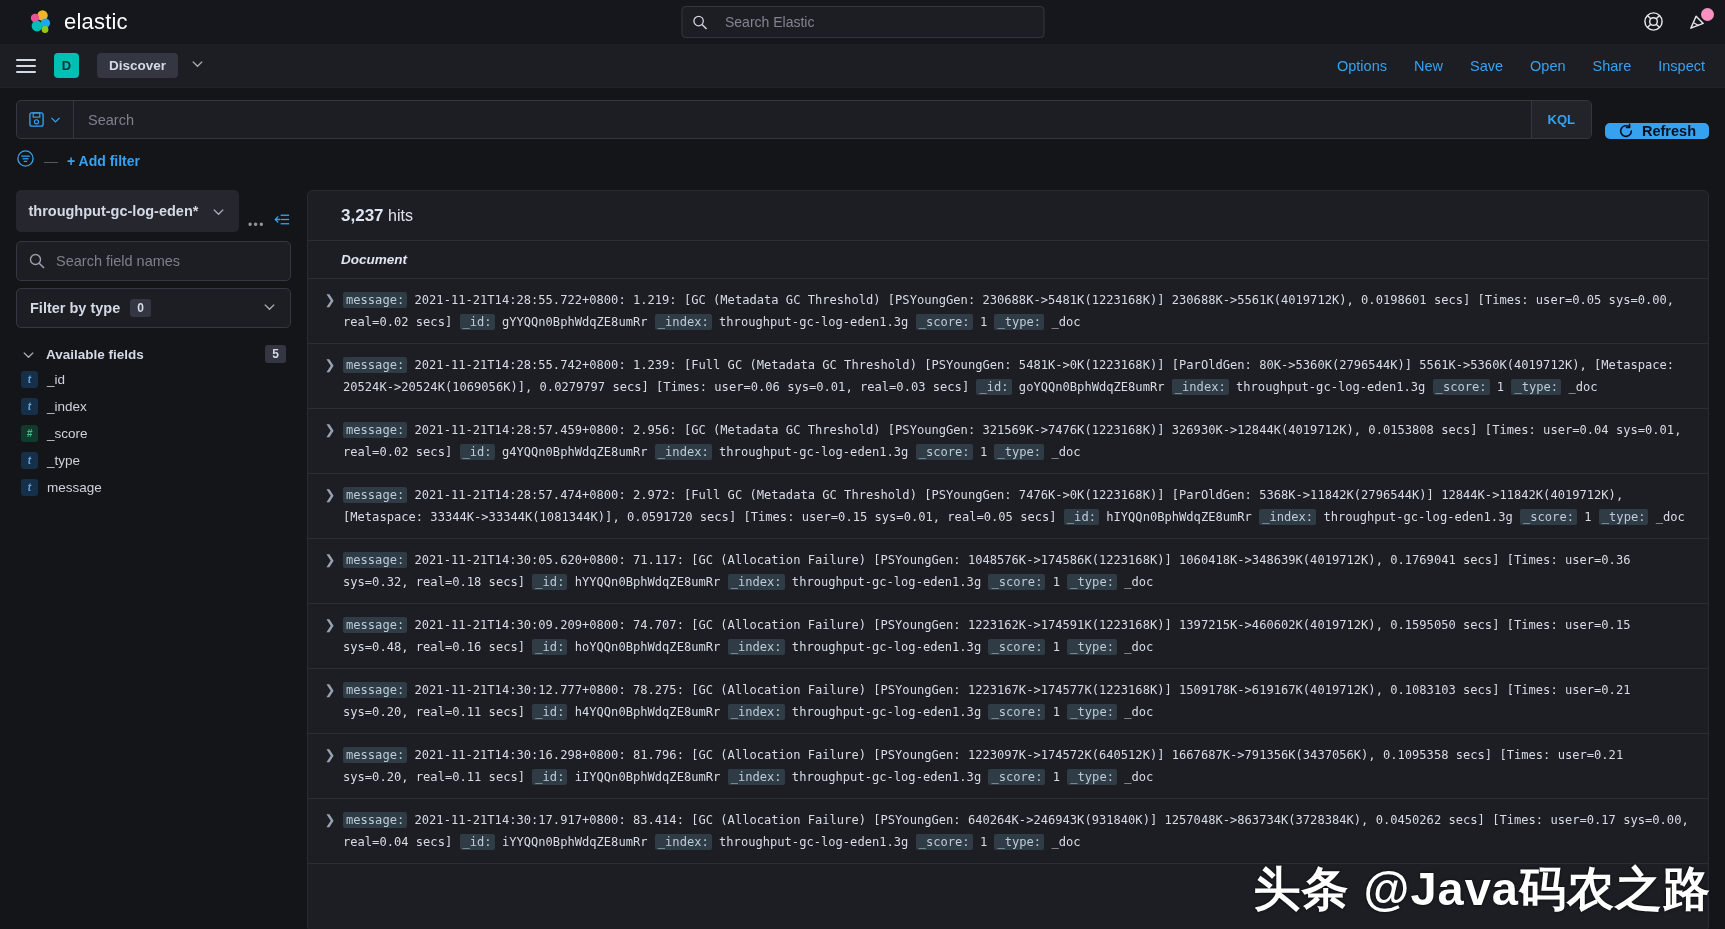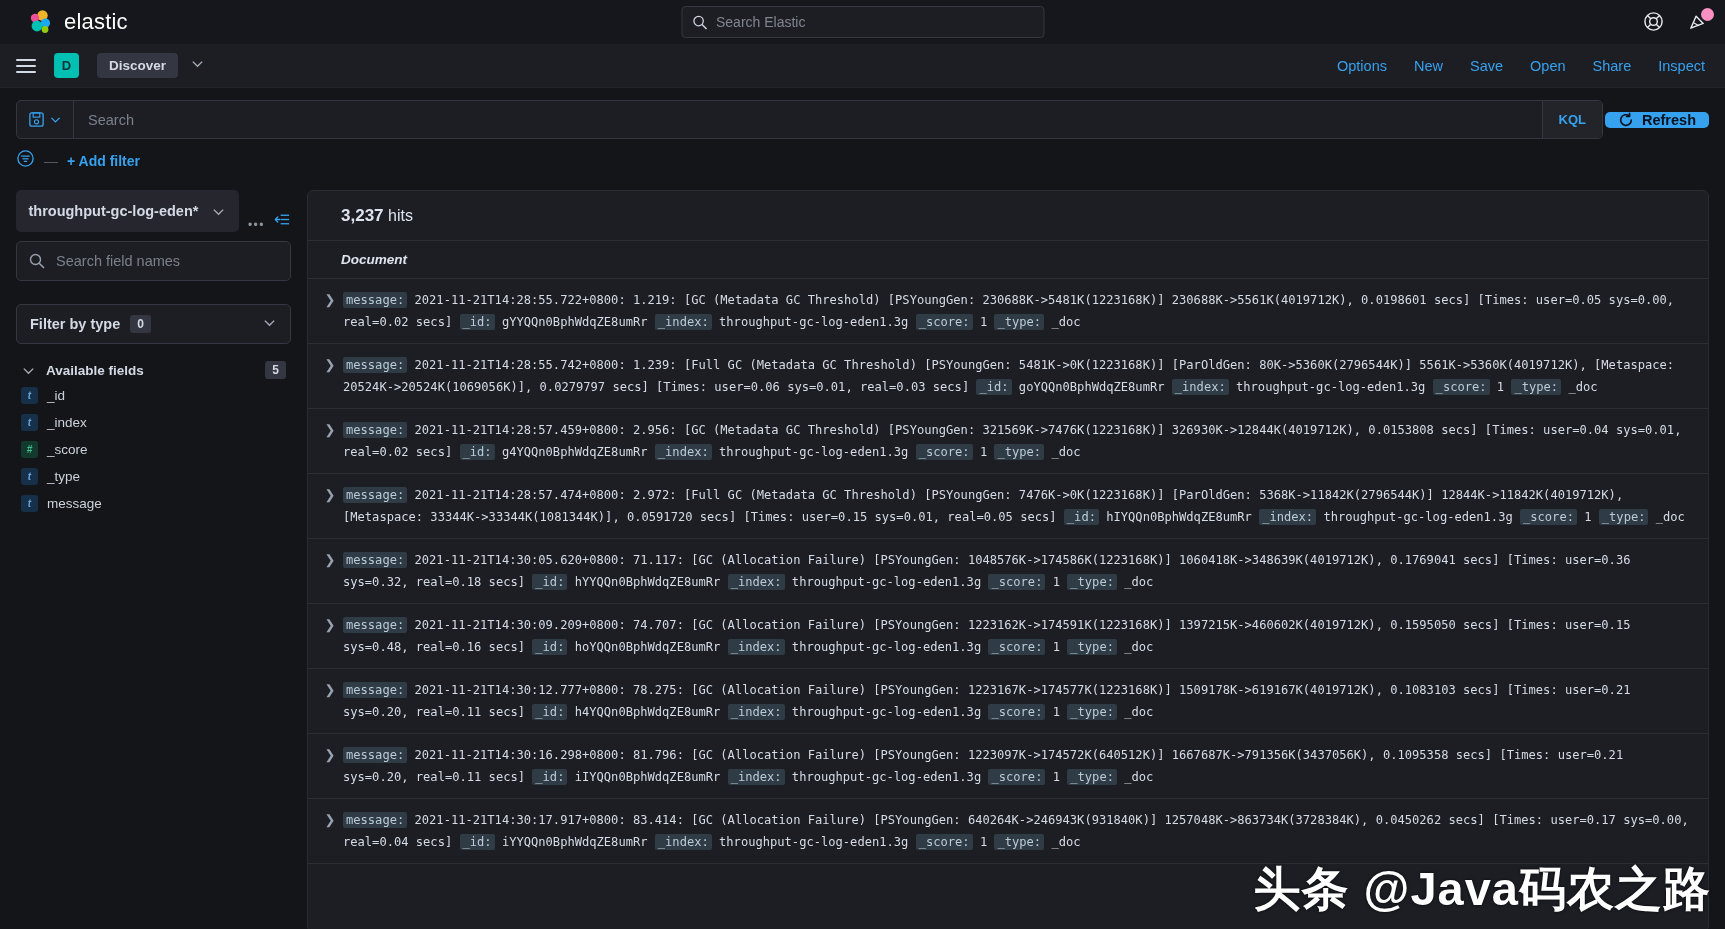--- a/index.html
+++ b/index.html
@@ -16,21 +16,21 @@
     display: flex; align-items: center;
     position: relative;
   }
   .brand { display: flex; align-items: center; gap: 10px; padding-left: 28px; }
   .elastic-logo { width: 26px; height: 26px; position: relative; }
   .brand-name { color: #fff; font-size: 22px; letter-spacing: .2px; }
   .global-search {
     position: absolute; left: 50%; transform: translateX(-50%);
     width: 363px; height: 32px;
     background: #1d1e24; border: 1px solid #343741; border-radius: 4px;
-    display: flex; align-items: center; gap: 9px; padding: 0 10px;
+    display: flex; align-items: center; gap: 18px; padding: 0 10px;
   }
   .global-search .ph { color: #81858f; font-size: 14px; }
   .topbar-right {
     position: absolute; right: 16px; display: flex; align-items: center; gap: 22px;
   }
   .icon-btn { width: 22px; height: 22px; position: relative; cursor: pointer; }
   .badge-dot {
     position: absolute; width: 13px; height: 13px; border-radius: 50%;
     background: #f990c1; top: -3px; right: -5px;
   }
@@ -53,21 +53,21 @@
     font-size: 13.5px; font-weight: bold; padding: 5px 12px; border-radius: 4px;
     cursor: pointer;
   }
   .chev-small { margin-left: 12px; cursor: pointer; }
   .appnav-right {
     position: absolute; right: 20px; display: flex; gap: 27px;
   }
   .navlink { color: #36a2ef; font-size: 14.5px; cursor: pointer; }
 
   
-  .querybar { padding: 12px 16px 0 16px; display: flex; gap: 2px; align-items: center; }
+  .querybar { padding: 12px 16px 0 16px; display: flex; gap: 13px; align-items: flex-end; }
   .query-input-wrap {
     flex: 1; height: 39px; background: #1d1e24;
     border: 1px solid #343741; border-radius: 5px;
     display: flex; align-items: center; overflow: hidden;
   }
   .saved-q-btn {
     width: 57px; height: 100%; display: flex; align-items: center; justify-content: center;
     gap: 4px; border-right: 1px solid #343741; cursor: pointer;
   }
   .query-text { flex: 1; padding-left: 14px; color: #7b8089; font-size: 14.5px; }
@@ -101,21 +101,21 @@
   .index-pattern-label { color: #d4dae5; font-size: 14.5px; font-weight: bold; }
   .dots { color: #8e939e; letter-spacing: 1.5px; font-size: 12px; cursor: pointer; }
   .collapse-icon { cursor: pointer; }
   .field-search {
     margin-top: 9px; height: 40px; background: #1d1e24;
     border: 1px solid #343741; border-radius: 5px;
     display: flex; align-items: center; gap: 11px; padding: 0 12px;
   }
   .field-search .ph { color: #7b8089; font-size: 14.5px; }
   .filter-type {
-    margin-top: 23px; height: 40px; background: #1d1e24;
+    margin-top: 7px; height: 40px; background: #1d1e24;
     border: 1px solid #343741; border-radius: 5px;
     display: flex; align-items: center; padding: 0 13px; gap: 10px; cursor: pointer;
   }
   .filter-type-label { color: #d4dae5; font-size: 14.5px; font-weight: bold; }
   .count-pill {
     background: #343741; color: #d4dae5; font-size: 12px; font-weight: bold;
     border-radius: 3px; padding: 2px 7px;
   }
   .filter-type .chev { margin-left: auto; }
   .section-head {

